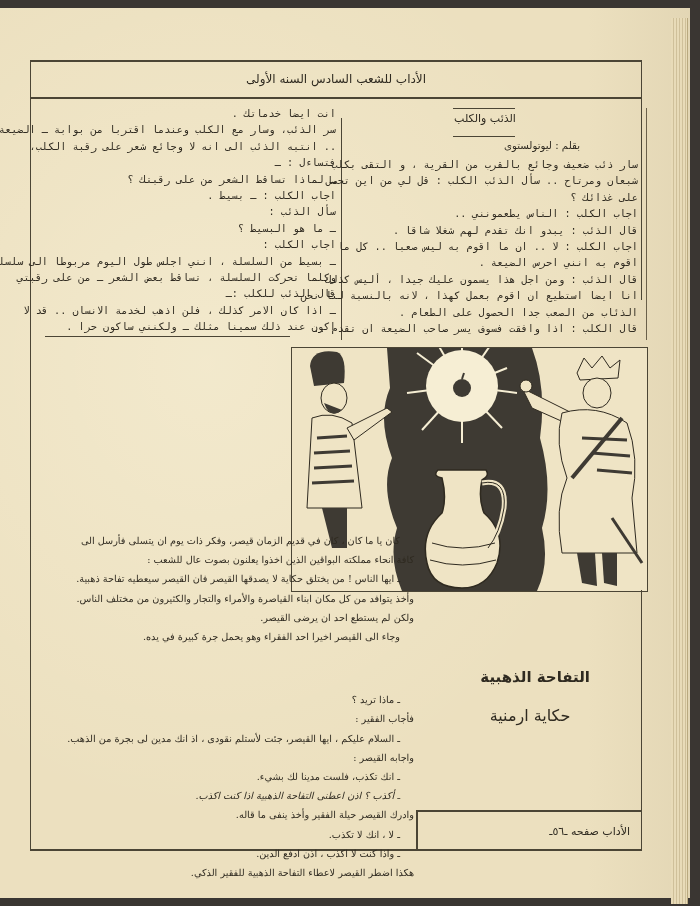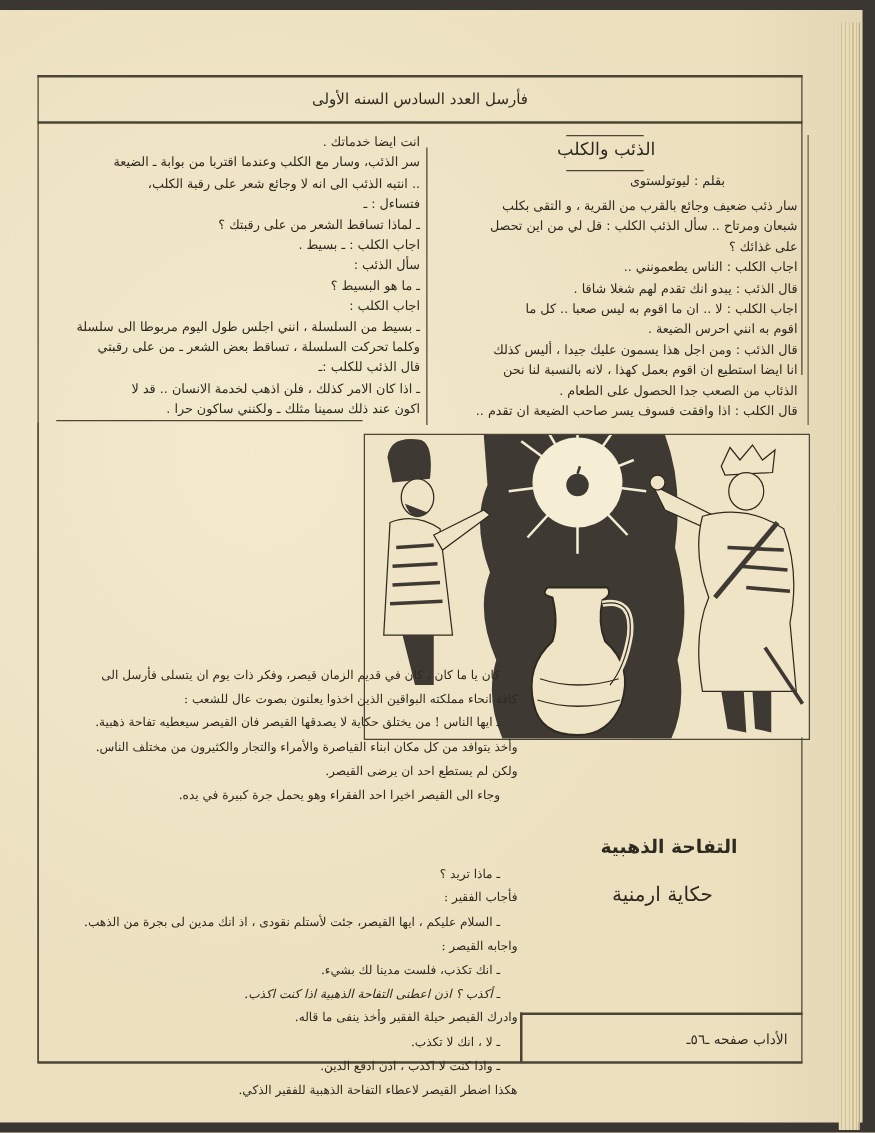--- a/index.html
+++ b/index.html
@@ -25,21 +25,21 @@
   .txt {
     position:absolute; direction:rtl; text-align:right; color:#2f2a20;
     font-family:"DejaVu Sans", sans-serif;
   }
   .header-title {
     position:absolute; left:30px; top:60px; width:612px; height:38px;
     display:flex; align-items:center; justify-content:center;
     font-size:12px; color:#2f2a20; direction:rtl;
   }
   .col-text { font-size:10.2px; line-height:16.4px; }
-  .col-text div { white-space:nowrap; }
+  .col-text div { white-space:nowrap;font-family:Liberation Mono, monospace; }
   .story-text { font-size:9.7px; line-height:19.2px; font-family:"DejaVu Serif", serif; }
   .story-text div { white-space:nowrap; }
   .illus {
     position:absolute; left:291px; top:339px; width:355px; height:243px;
     border:1px solid #4b4535; background:#efe4c5; overflow:hidden;
   }
   .title-main { font-size:15px; font-weight:bold; }
   .subtitle { font-size:16px; }
   .footer-label { font-size:11px; }
 </style>
@@ -47,24 +47,24 @@
 <body>
 
 <div class="page">
   <div class="edge-stack"></div>
 
   <div class="frame-line" style="left:30px; top:52px; width:612px; height:2px;"></div>
   <div class="frame-line" style="left:30px; top:52px; width:1px; height:790px;"></div>
   <div class="frame-line" style="left:641px; top:52px; width:1px; height:240px;"></div>
   <div class="frame-line" style="left:30px; top:89px; width:612px; height:2px;"></div>
 
-  <div class="header-title" style="top:52px; height:37px;">فأرسل العدد السادس السنه الأولى</div>
+  <div class="header-title" style="top:52px; height:37px;">الأداب للشعب السادس السنه الأولى</div>
 
   <div class="rule" style="left:453px; top:100px; width:62px; height:1px;"></div>
-  <div class="txt" style="left:440px; top:104px; width:90px; text-align:center; font-size:14px;">الذئب والكلب</div>
+  <div class="txt" style="left:440px; top:104px; width:90px; text-align:center; font-size:11px;">الذئب والكلب</div>
   <div class="rule" style="left:453px; top:128px; width:62px; height:1px;"></div>
 
   <div class="frame-line" style="left:341px; top:110px; width:1px; height:222px;"></div>
   <div class="frame-line" style="left:646px; top:100px; width:1px; height:232px; background:#6a604a;"></div>
 
   <div class="txt" style="left:430px; top:132px; width:150px; font-size:10.2px;">بقلم : ليوتولستوى</div>
   <div class="txt col-text" style="left:348px; top:150px; width:290px;">
     <div>سار ذئب ضعيف وجائع بالقرب من القرية ، و التقى بكلب</div>
     <div>شبعان ومرتاح .. سأل الذئب الكلب : قل لي من اين تحصل</div>
     <div>على غذائك ؟</div>

